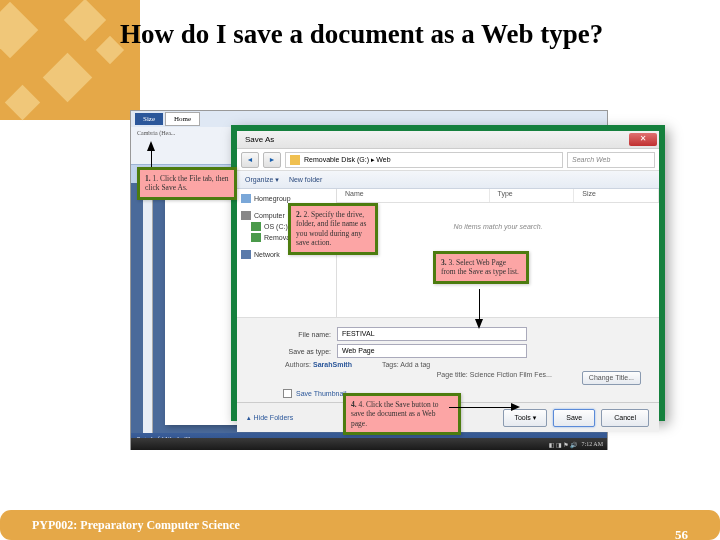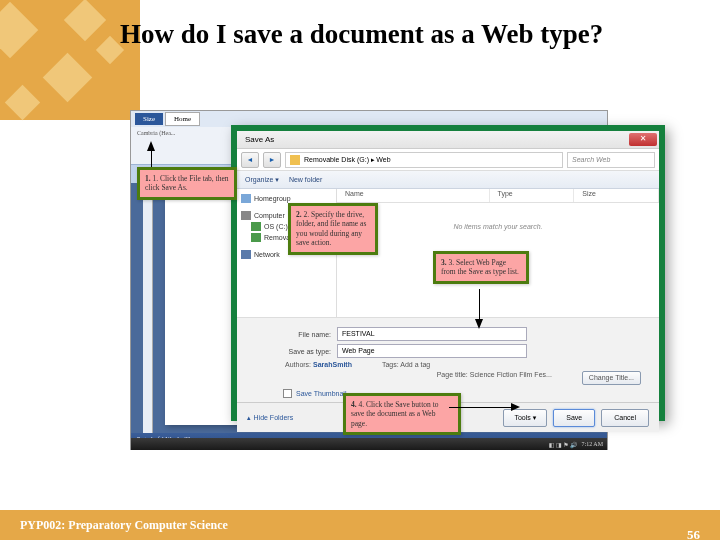--- a/index.html
+++ b/index.html
@@ -68,21 +68,21 @@
   .btn-save { border-color:#5a8ad8; box-shadow:0 0 2px #7aa7e8;}
 
   
   .callout { position:absolute; background:#fca5a5; border:3px solid #4d7c0f; font-size:7.5px; padding:4px 5px; color:#333; line-height:1.25; box-shadow:1px 1px 3px rgba(0,0,0,.2);}
   .callout b { font-weight:bold; }
   .arrow { position:absolute; width:0; height:0; }
   .arr-dn { border-left:4px solid transparent; border-right:4px solid transparent; border-top:10px solid #000;}
   .arr-line { position:absolute; background:#000; }
 
   
-  .slide-footer { position:absolute; bottom:0; left:0; right:0; height:30px; background:#e5a848; display:flex; justify-content:space-between; align-items:center; padding:0 20px; font-size:12px; color:#fff;}
+  .slide-footer { position:absolute; bottom:0; left:0; right:0; height:30px; background:#e5a848; display:flex; justify-content:space-between; align-items:center; padding:0 32px; font-size:12px; color:#fff;border-radius:11px;}
   .footer-left { font-weight:bold; }
   .footer-right { font-weight:bold; font-size:13px;margin-top:20px;}
 </style>
 </head>
 <body>
 
 <div class="deco-bg">
   <div class="deco-d1"></div>
     <div class="deco-d2"></div>
     <div class="deco-d3"></div>

